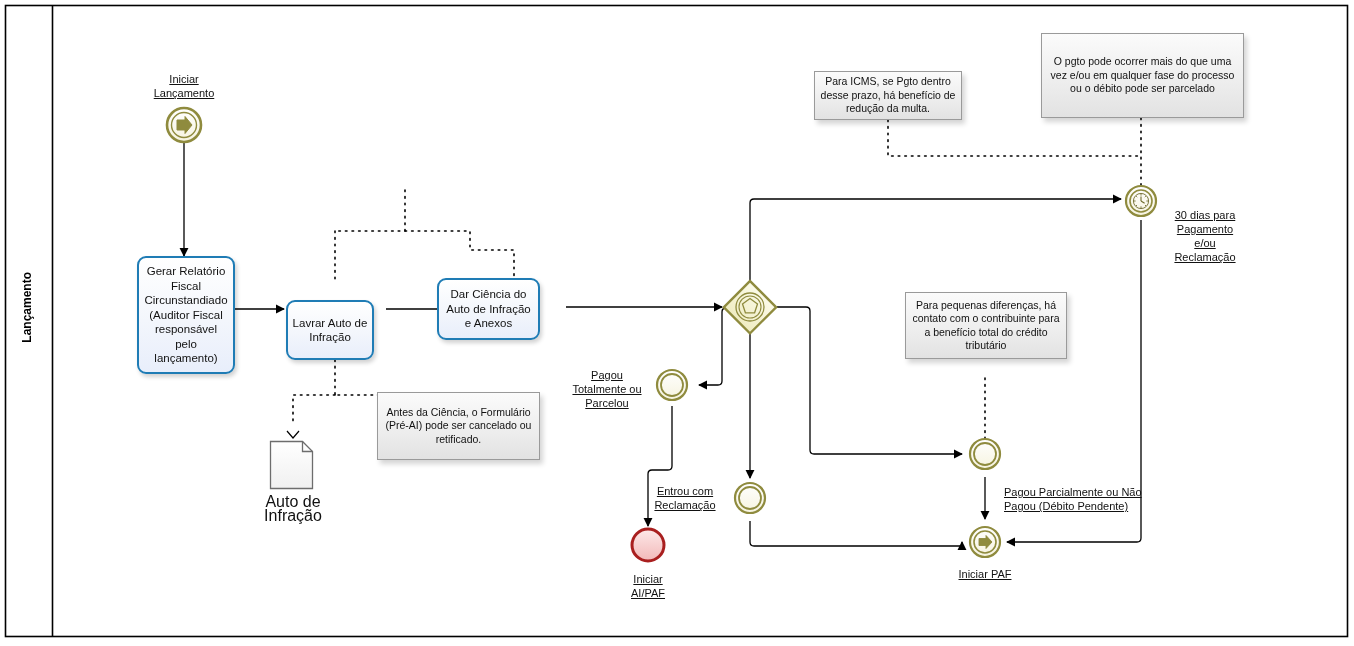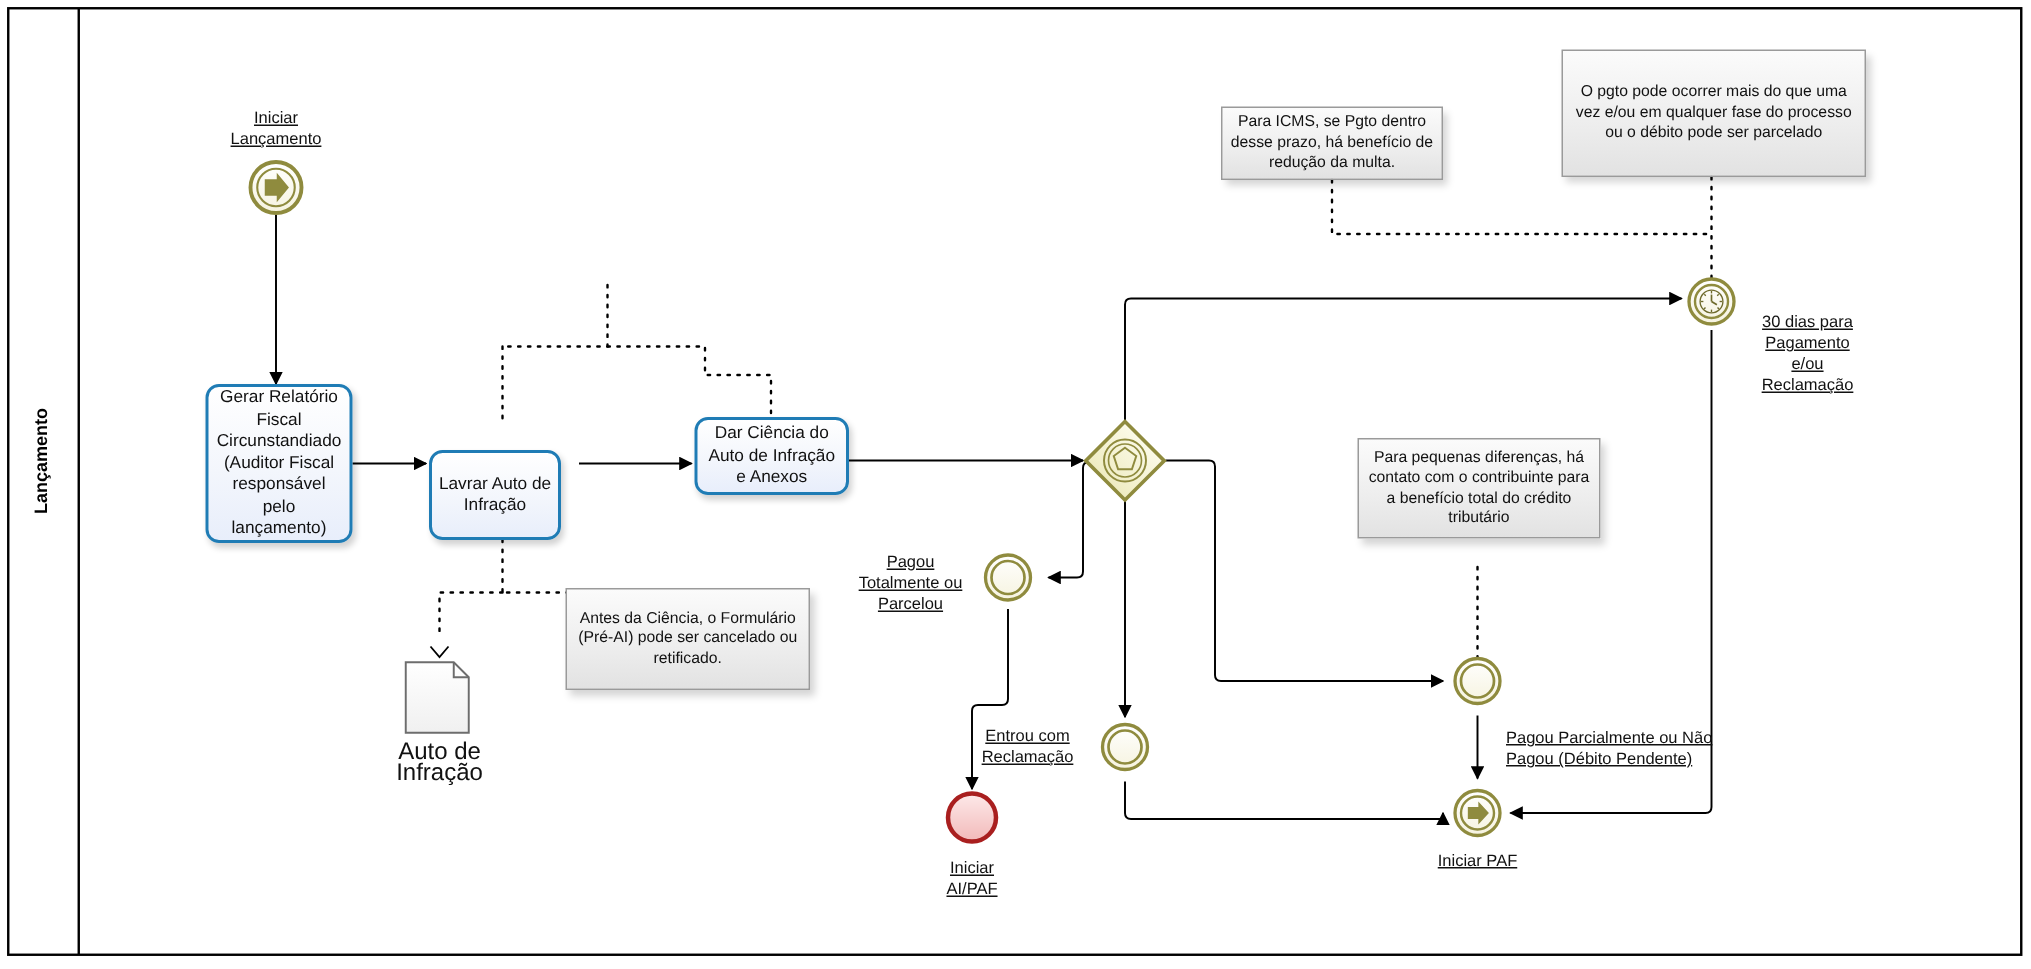--- a/index.html
+++ b/index.html
@@ -208,29 +208,29 @@
       <path d="M 979 538.5 L 986 538.5 L 986 535.5 L 992 542 L 986 548.5 L 986 545.5 L 979 545.5 Z" fill="#8f8b3e" stroke="#8f8b3e" stroke-width="0.9"></path>
     </g>
 
     <g>
       <circle cx="648" cy="545" r="16" fill="url(#red-ev)" stroke="#a91f1f" stroke-width="3"></circle>
     </g>
   </svg>
 
   <div class="lane-title">Lançamento</div>
 
-  <div class="task" style="left:137px; top:256px; width:98px; height:106px;">
+  <div class="task" style="left:137px; top:256px; width:98px; height:118px;">
     <span>Gerar Relatório Fiscal Circunstandiado (Auditor Fiscal responsável pelo lançamento)</span>
   </div>
 
   <div class="task" style="left:286px; top:268px; width:88px; height:60px;margin-top:32px;">
     <span>Lavrar Auto de Infração</span>
   </div>
 
-  <div class="task" style="left:463px; top:278px; width:103px; height:52px;align-items:center;">
+  <div class="task" style="left:437px; top:278px; width:103px; height:62px;align-items:center;">
     <span>Dar Ciência do Auto de Infração e Anexos</span>
   </div>
 
 
   <div class="annotation" style="left:377px; top:392px; width:163px; height:68px;">
     <span>Antes da Ciência, o Formulário (Pré-AI) pode ser cancelado ou retificado.</span>
   </div>
 
   <div class="annotation" style="left:1041px; top:33px; width:203px; height:85px;">
     <span>O pgto pode ocorrer mais do que uma vez e/ou em qualquer fase do processo ou o débito pode ser parcelado</span>

